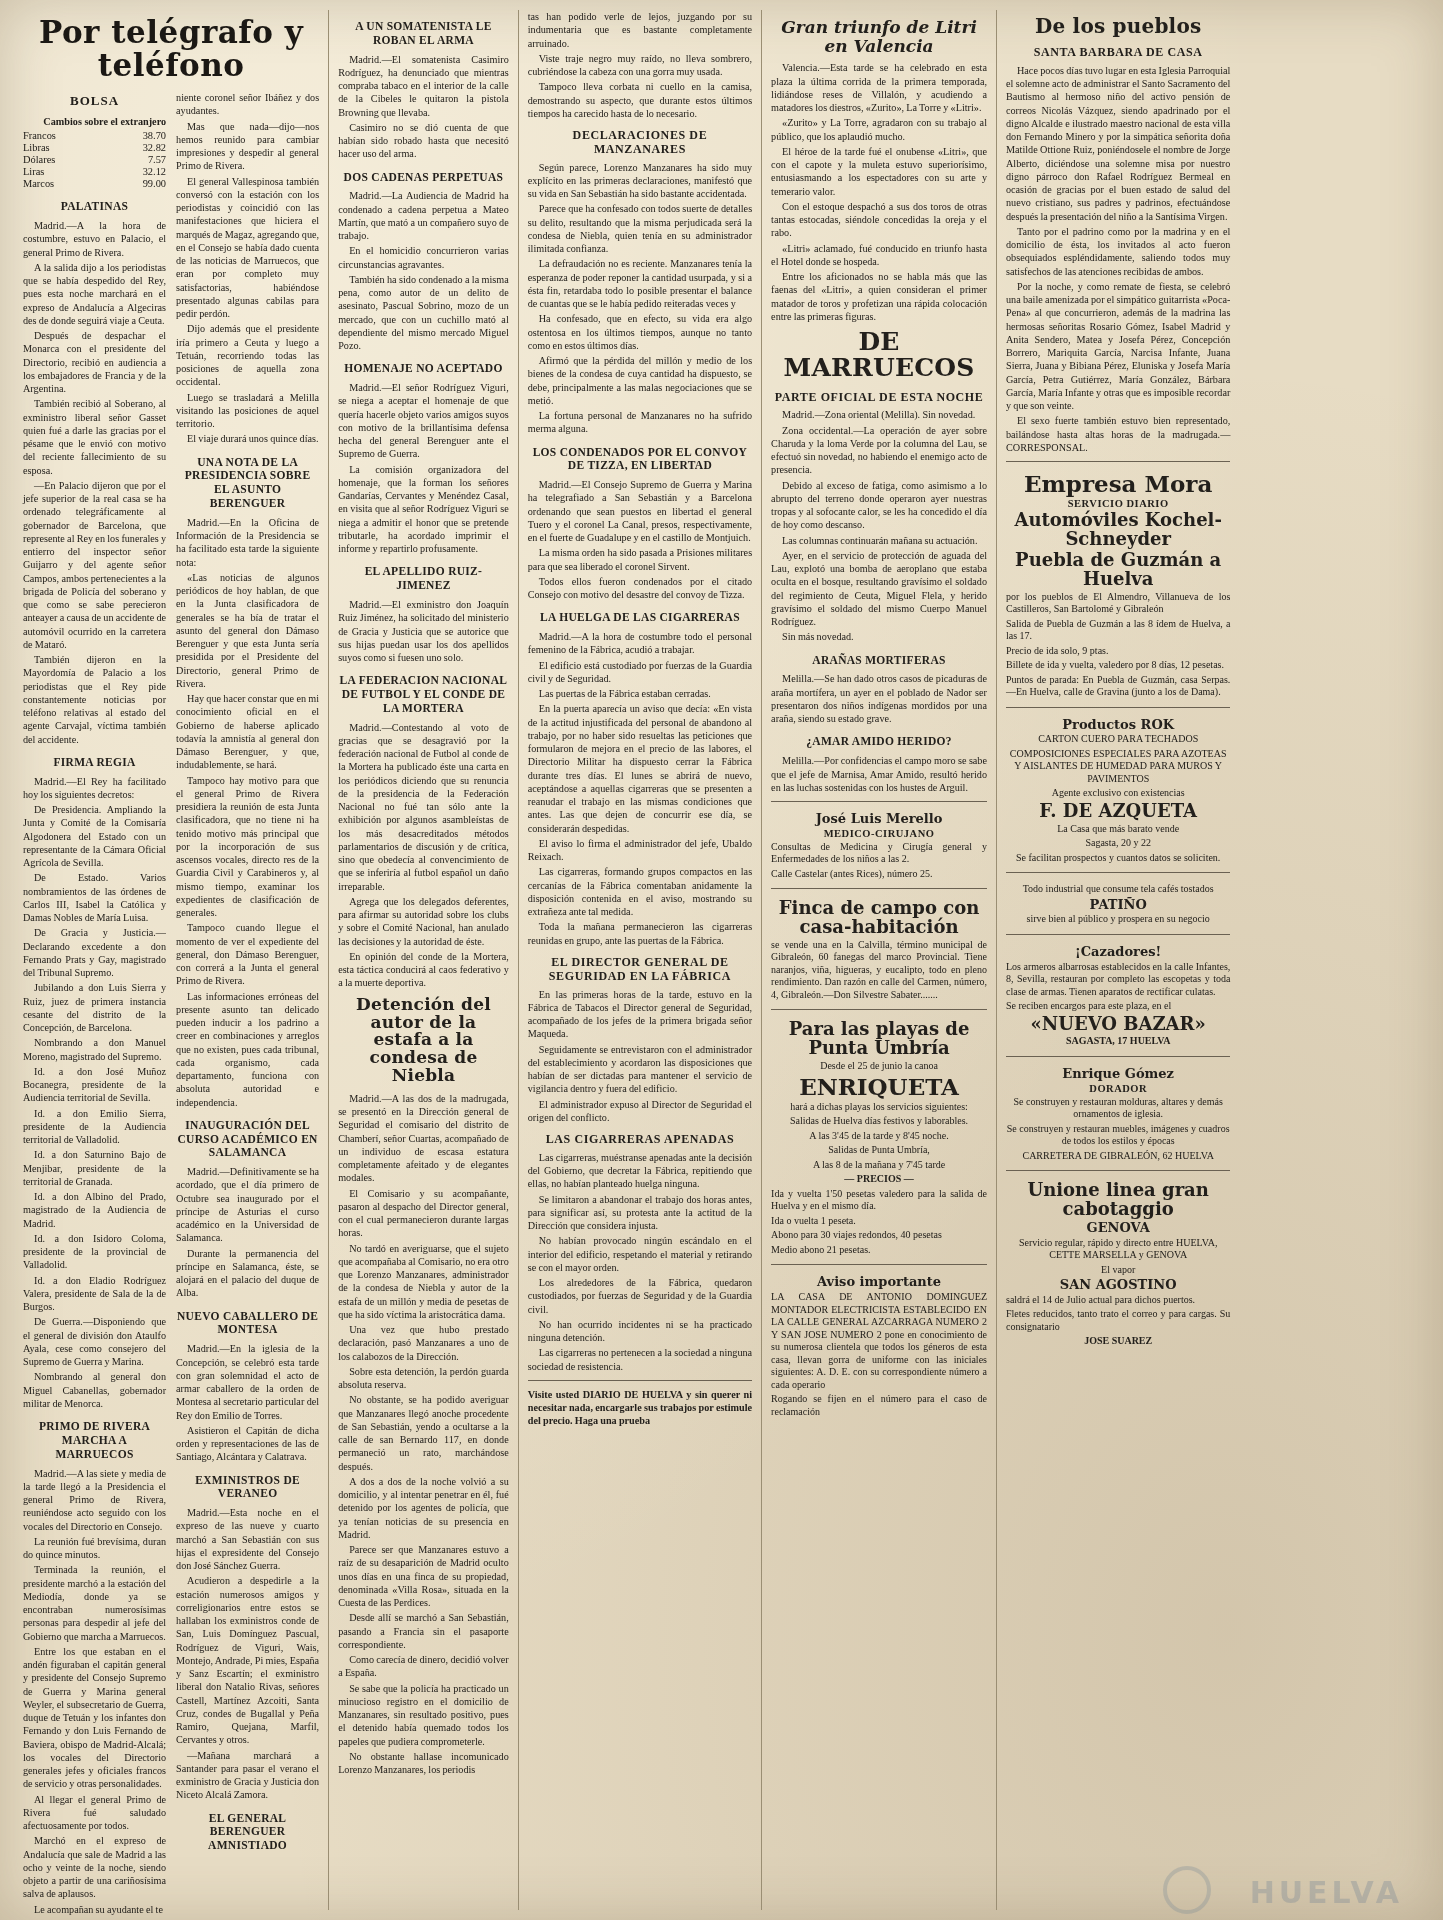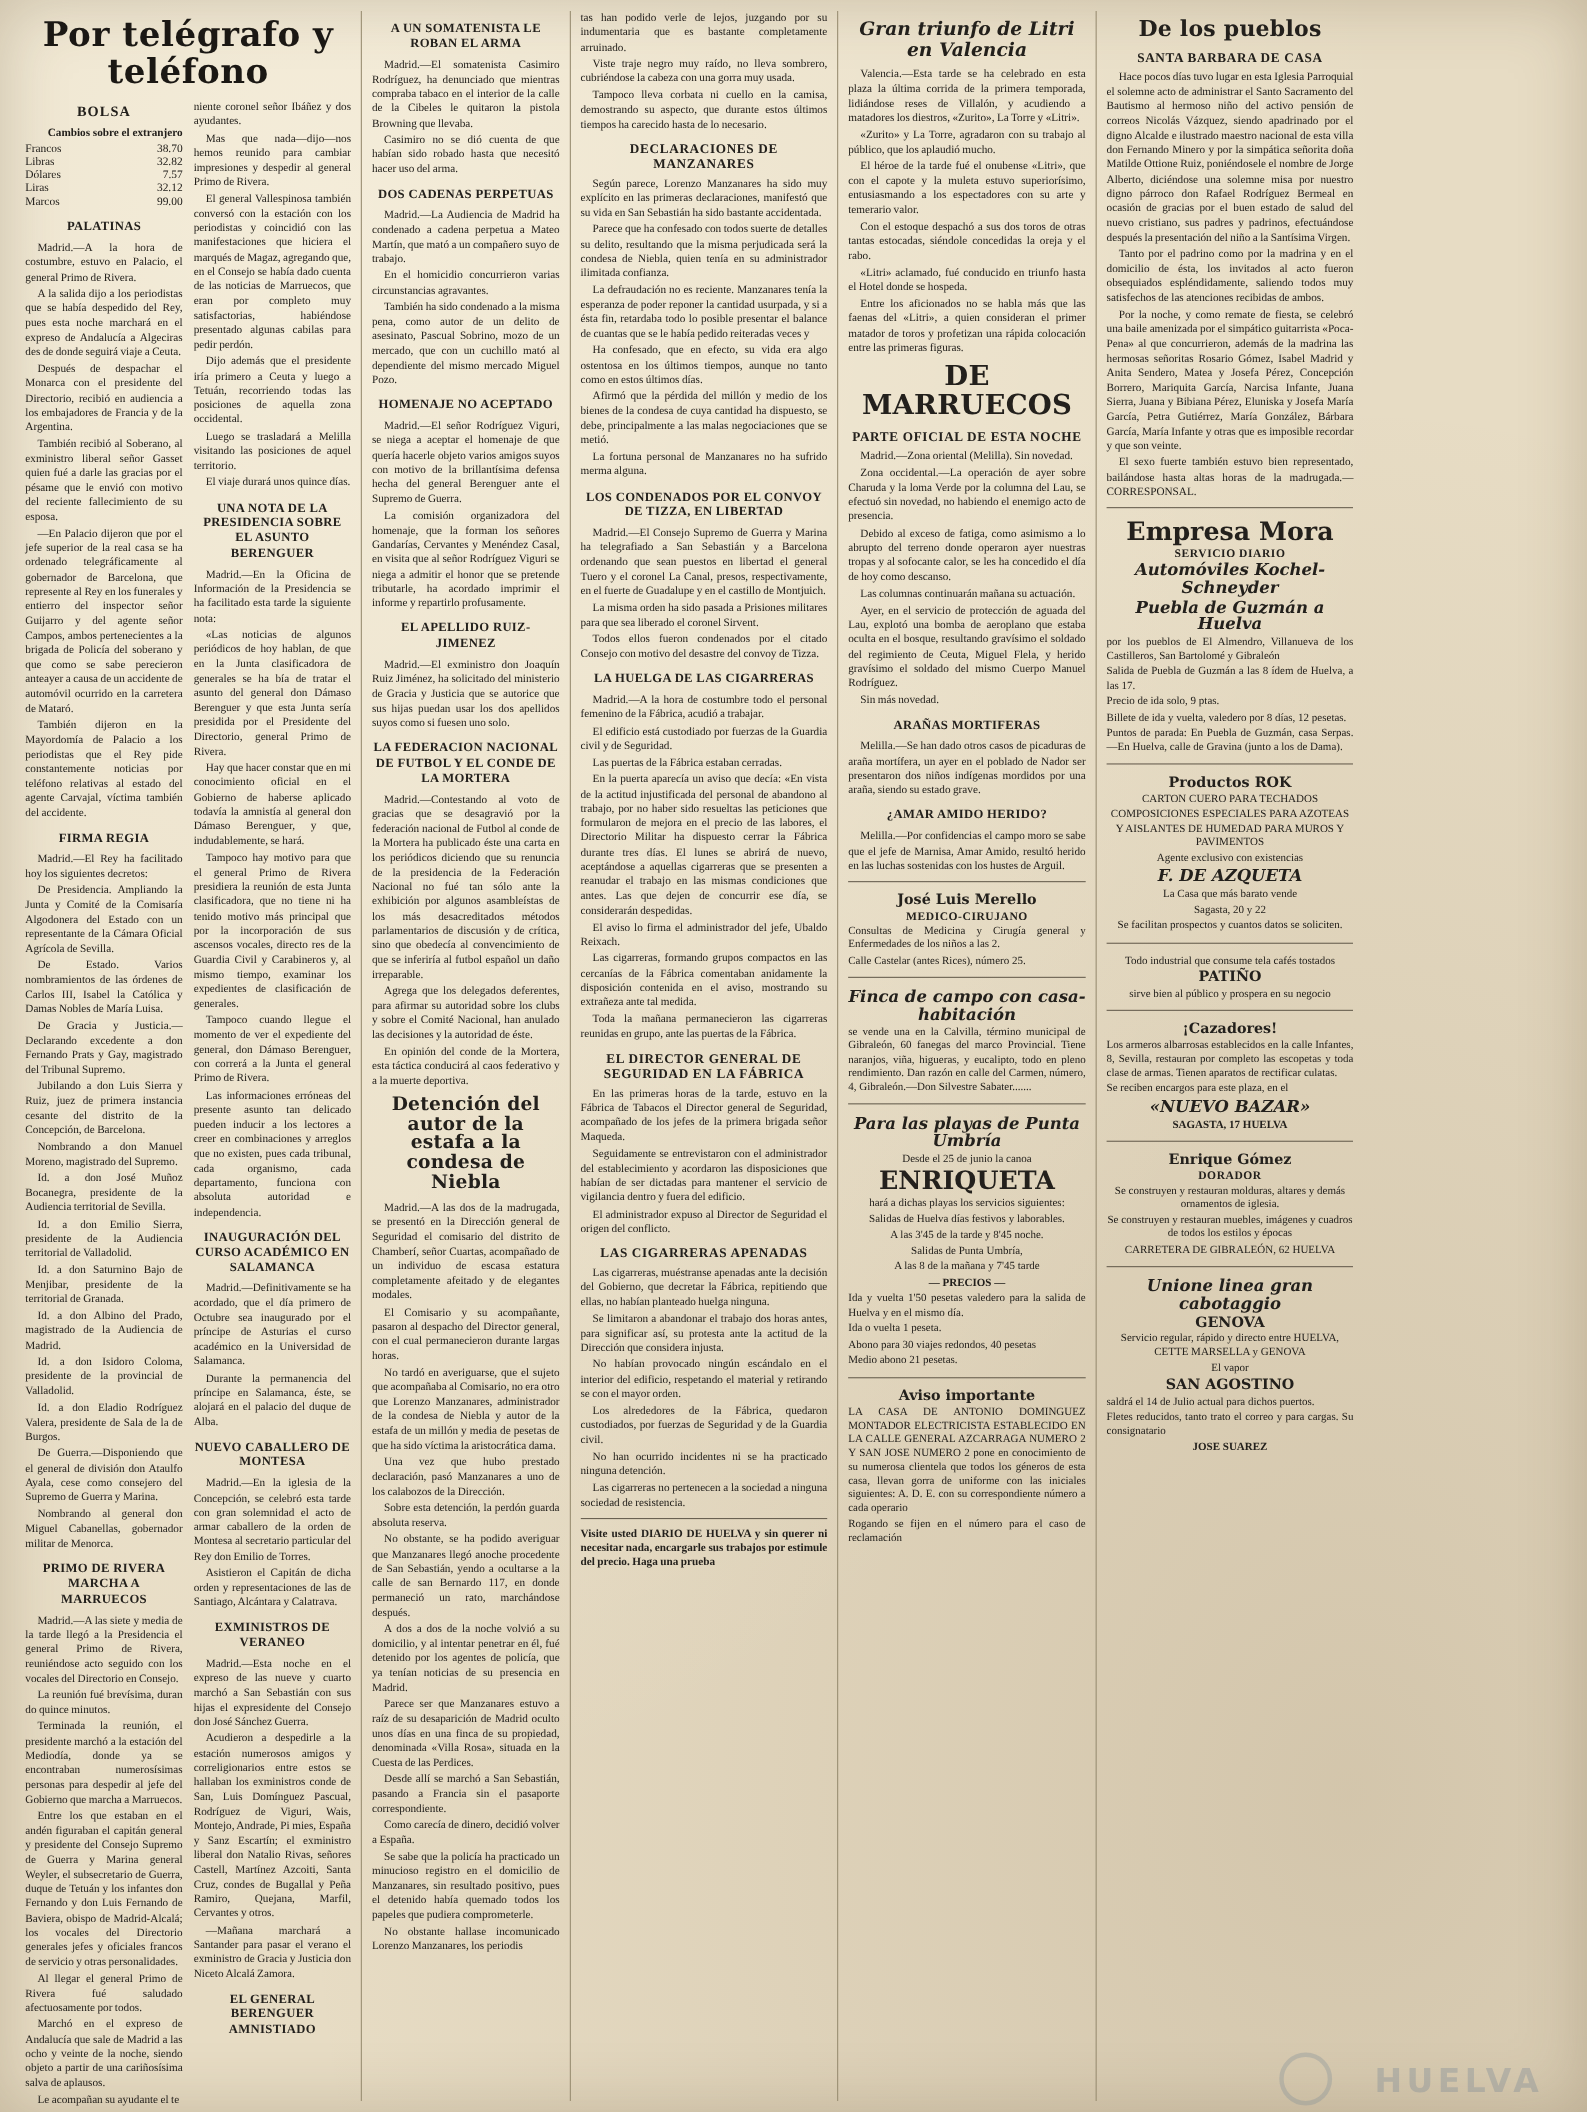--- a/index.html
+++ b/index.html
@@ -124,21 +124,21 @@
     text-align:center;
   }
   .ad .name{
     font-family:"DejaVu Serif", serif;
     font-weight:bold;
     font-size:23px;
     line-height:1.05;
     margin-bottom:2px;
   }
   .ad .name.sm{font-size:13px;}
-  .ad .name.xs{font-size:15px;font-style:italic;}
+  .ad .name.xs{font-size:18px;}
   .ad .sub{
     font-size:10.5px;font-weight:bold;letter-spacing:.5px;margin:1px 0 2px 0;text-transform:uppercase;
   }
   .ad .body{
     font-size:10px;line-height:1.25;text-align:justify;text-indent:0;margin:0 0 2px 0;
   }
   .ad .body.c{text-align:center;}
   .centerline{text-align:right;font-size:10.2px;line-height:1.3;margin:0 0 2px 0;}
   .bold{font-weight:bold;}
   .watermark{
@@ -237,21 +237,21 @@
           <p class="t">Dijo además que el presidente iría primero a Ceuta y luego a Tetuán, recorriendo todas las posiciones de aquella zona occidental.</p>
           <p class="t">Luego se trasladará a Melilla visitando las posiciones de aquel territorio.</p>
           <p class="t">El viaje durará unos quince días.</p>
 
           <div class="hl">UNA NOTA DE LA PRESIDENCIA SOBRE EL ASUNTO BERENGUER</div>
           <p class="t">Madrid.—En la Oficina de Información de la Presidencia se ha facilitado esta tarde la siguiente nota:</p>
           <p class="t">«Las noticias de algunos periódicos de hoy hablan, de que en la Junta clasificadora de generales se ha bía de tratar el asunto del general don Dámaso Berenguer y que esta Junta sería presidida por el Presidente del Directorio, general Primo de Rivera.</p>
           <p class="t">Hay que hacer constar que en mi conocimiento oficial en el Gobierno de haberse aplicado todavía la amnistía al general don Dámaso Berenguer, y que, indudablemente, se hará.</p>
           <p class="t">Tampoco hay motivo para que el general Primo de Rivera presidiera la reunión de esta Junta clasificadora, que no tiene ni ha tenido motivo más principal que por la incorporación de sus ascensos vocales, directo res de la Guardia Civil y Carabineros y, al mismo tiempo, examinar los expedientes de clasificación de generales.</p>
           <p class="t">Tampoco cuando llegue el momento de ver el expediente del general, don Dámaso Berenguer, con correrá a la Junta el general Primo de Rivera.</p>
-          <p class="t">Las informaciones erróneas del presente asunto tan delicado pueden inducir a los lectores a creer en combinaciones y arreglos que no existen, pues cada tribunal, cada organismo, cada departamento, funciona con absoluta autoridad e independencia.</p>
+          <p class="t">Las informaciones erróneas del presente asunto tan delicado pueden inducir a los padrino a creer en combinaciones y arreglos que no existen, pues cada tribunal, cada organismo, cada departamento, funciona con absoluta autoridad e independencia.</p>
 
           <div class="hl">INAUGURACIÓN DEL CURSO ACADÉMICO EN SALAMANCA</div>
           <p class="t">Madrid.—Definitivamente se ha acordado, que el día primero de Octubre sea inaugurado por el príncipe de Asturias el curso académico en la Universidad de Salamanca.</p>
           <p class="t">Durante la permanencia del príncipe en Salamanca, éste, se alojará en el palacio del duque de Alba.</p>
 
           <div class="hl">NUEVO CABALLERO DE MONTESA</div>
           <p class="t">Madrid.—En la iglesia de la Concepción, se celebró esta tarde con gran solemnidad el acto de armar caballero de la orden de Montesa al secretario particular del Rey don Emilio de Torres.</p>
           <p class="t">Asistieron el Capitán de dicha orden y representaciones de las de Santiago, Alcántara y Calatrava.</p>
 
           <div class="hl">EXMINISTROS DE VERANEO</div>

